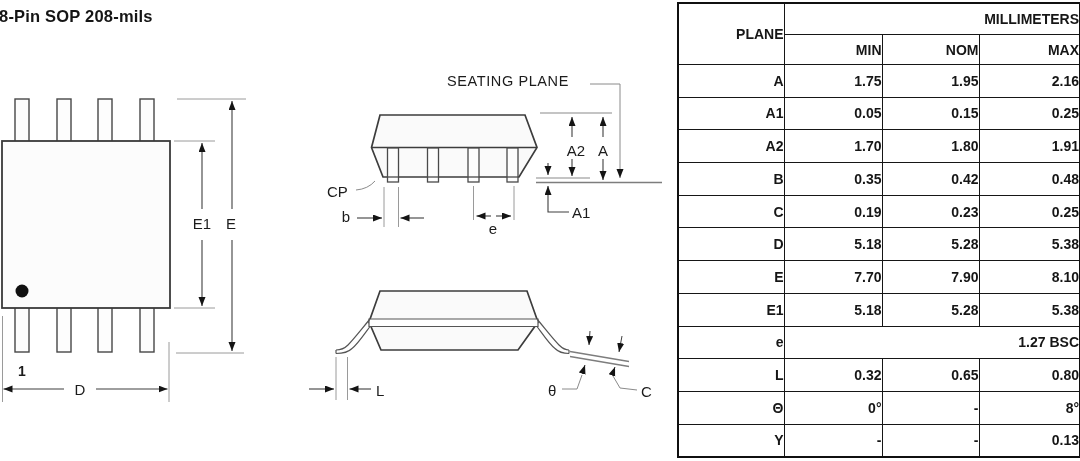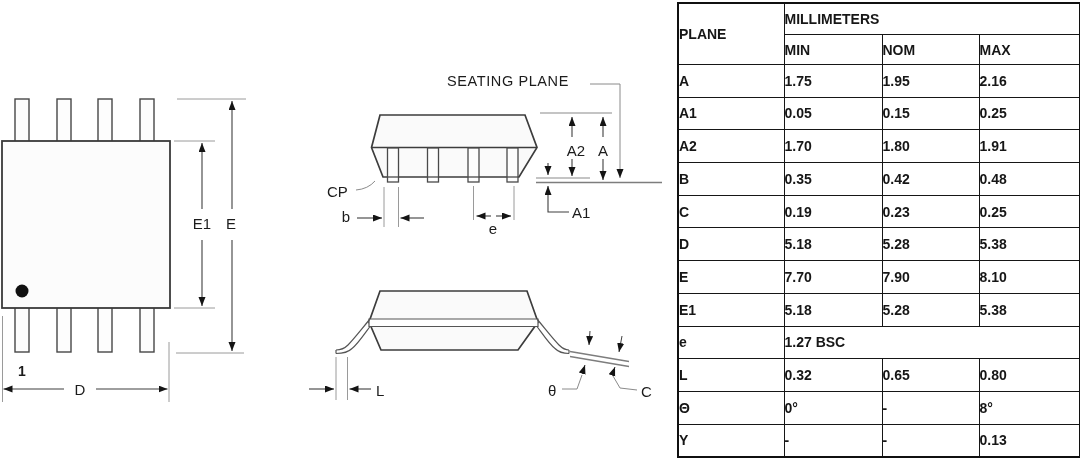--- a/index.html
+++ b/index.html
@@ -14,33 +14,34 @@
   svg{position:absolute;left:0;top:0;}
   svg text{font-family:"Liberation Sans",sans-serif;fill:#1c1c1c;}
   .dims{font-size:15px;}
   .small-label{font-size:14.5px;}
   
   .dim-table{
     position:absolute;left:677px;top:2px;width:402px;height:456px;
     border-collapse:collapse;table-layout:fixed;background:#fff;
   }
   .dim-table td,.dim-table th{
-    border:1.5px solid #161616;padding:0;text-align:left;vertical-align:middle;
+    border:1.5px solid #161616;padding:0;text-align:right;vertical-align:middle;
     font-size:14px;font-weight:700;color:#161616;
   }
   .dim-table{border:2.5px solid #101010;}
   .dim-table .hdr1{height:31px;}
   .dim-table .hdr2{height:29px;}
   .dim-table .drow{height:32px;}
 </style>
 </head>
 <body>
 
 <div class="page">
 
+  <div class="title">8-Pin SOP 208-mils</div>
 
   <svg width="680" height="461" viewBox="0 0 680 461">
     <defs>
       <marker id="ah" markerUnits="userSpaceOnUse" markerWidth="10" markerHeight="8" refX="9" refY="3.5" orient="auto-start-reverse">
         <path d="M0,0 L9,3.5 L0,7 Z" fill="#141414"></path>
       </marker>
     </defs>
 
     <g>
 

